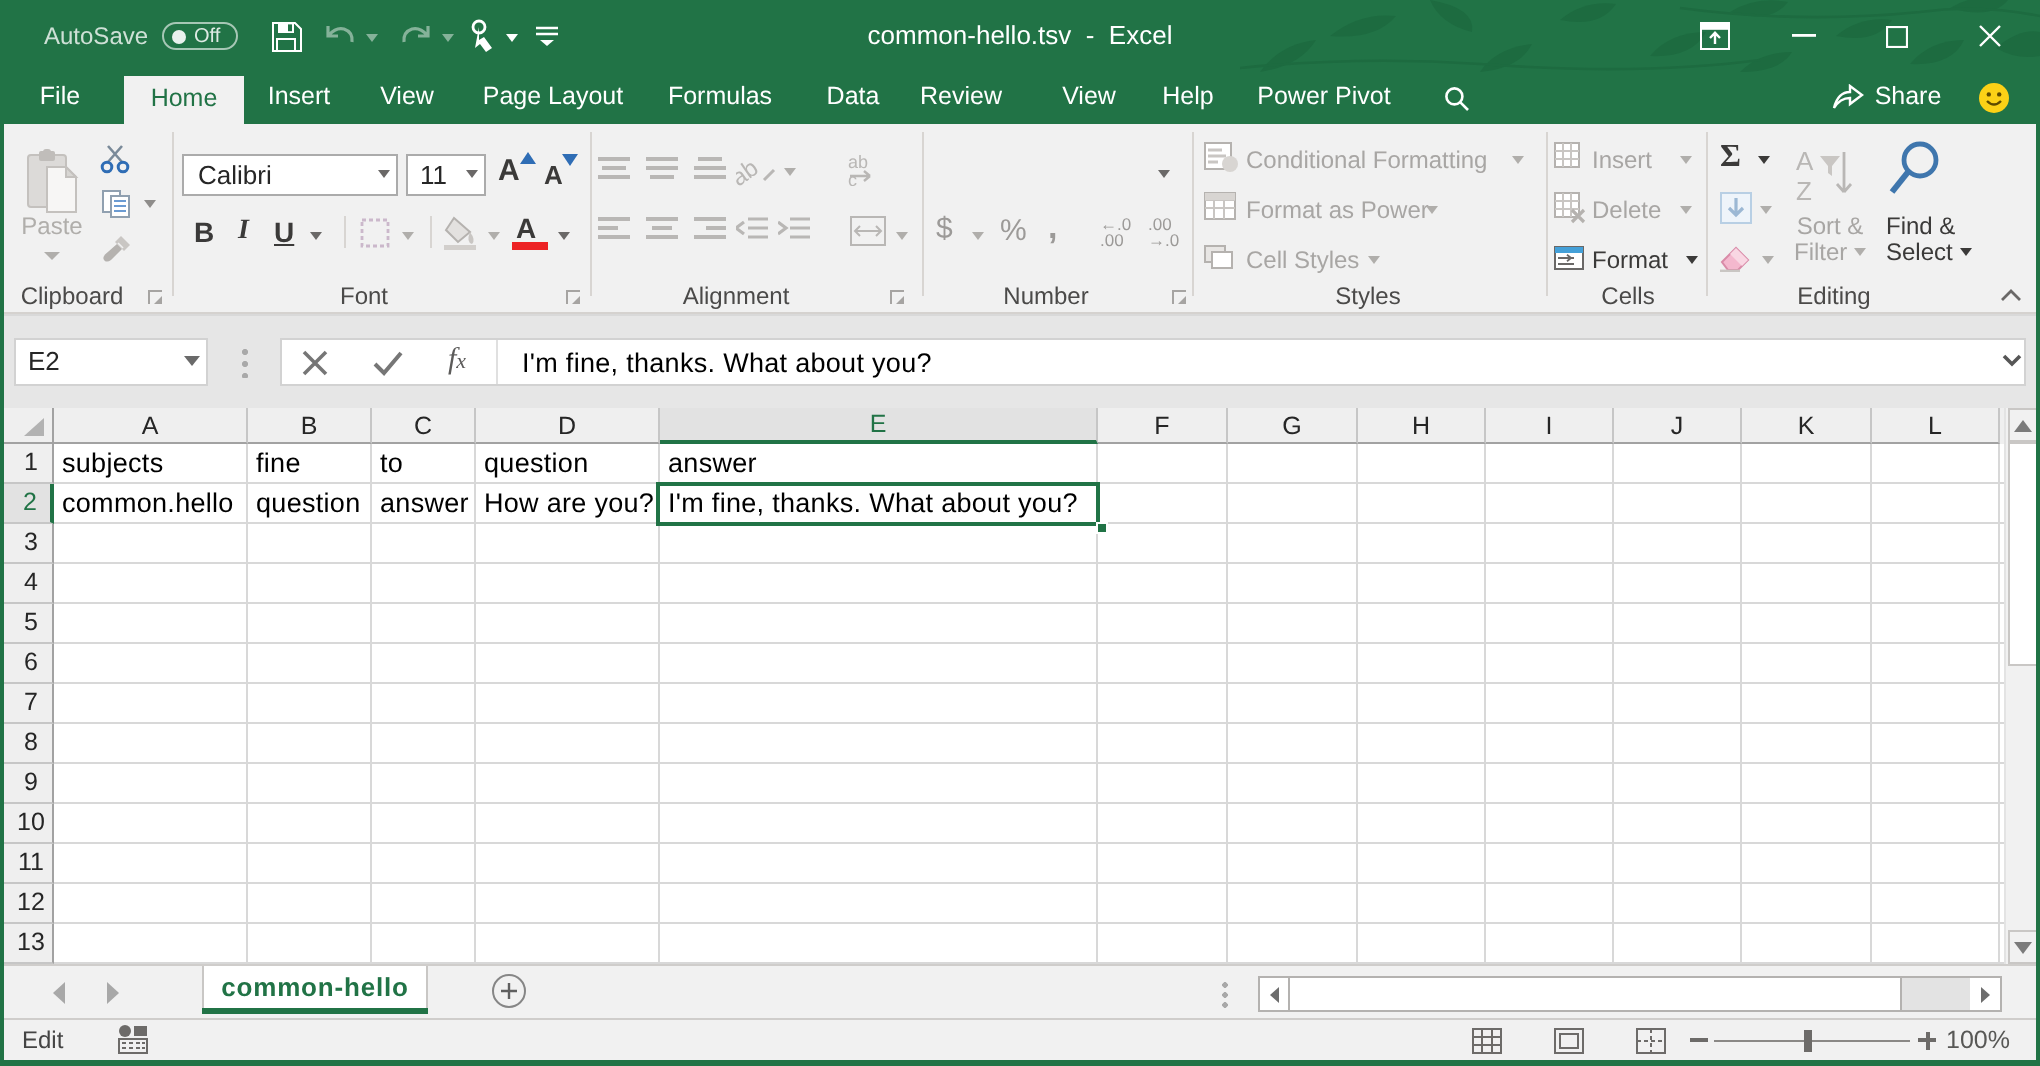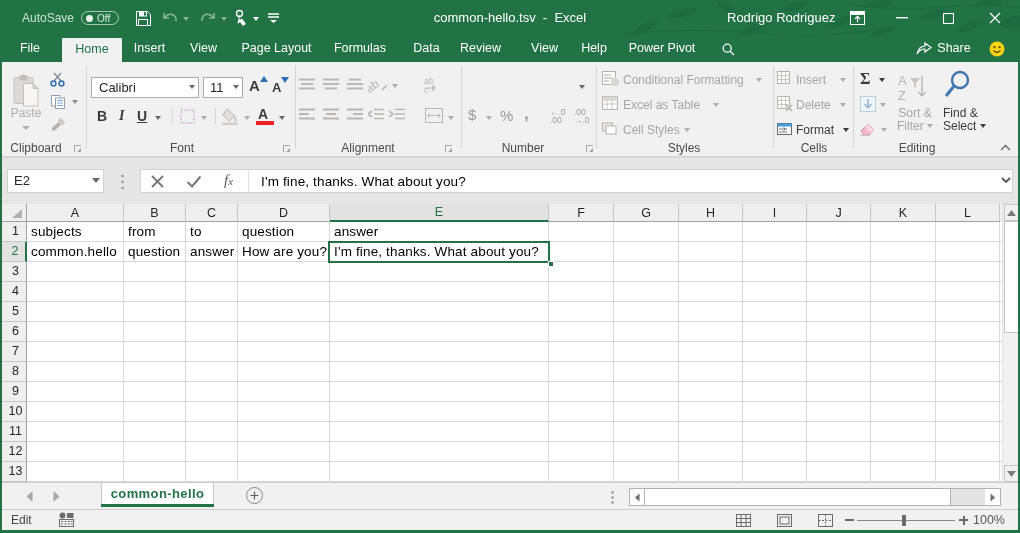--- a/index.html
+++ b/index.html
@@ -104,21 +104,20 @@
   </svg>
   <svg class="abs" style="left:253px;top:17px;" width="7" height="5">
       <path d="M0,0 L6,0 L3,4 Z" fill="#fff"></path>
     </svg>
 
   <svg class="abs" style="left:268px;top:13px;" width="11" height="10" viewBox="0 0 11 10">
     <path d="M0,1 H11 M0,4 H11" stroke="#fff" stroke-width="1.3"></path>
     <path d="M2,7 L9,7 L5.5,10 Z" fill="#fff"></path>
   </svg>
   <div id="title" class="abs">common-hello.tsv&nbsp; -&nbsp; Excel</div>
-  <div id="user" class="abs" style="left:727px;right:auto;">Rodrigo Rodriguez</div>
 
   <svg class="abs" style="left:850px;top:11px;" width="15" height="14" viewBox="0 0 15 14">
     <rect x="0.5" y="0.5" width="14" height="13" fill="none" stroke="#fff"></rect>
     <rect x="0.5" y="0.5" width="14" height="3.4" fill="#fff"></rect>
     <path d="M7.5,11 L7.5,6 M5,8 L7.5,5.4 L10,8" stroke="#fff" stroke-width="1.2" fill="none"></path>
   </svg>
 
   <svg class="abs" style="left:896px;top:17px;" width="12" height="2">
       <rect width="12" height="1.4" fill="#fff"></rect>
     </svg>
@@ -291,21 +290,21 @@
     <path d="M2,4 h7 M2,7 h9 M2,10 h5" stroke="#c9c6c3" stroke-width="1.6"></path>
     <circle cx="13" cy="11" r="4" fill="#d8d5d2"></circle>
   </svg>
   <div class="abs rtx" style="left:623px;top:11px;">Conditional Formatting</div>
   <div class="abs" style="left:756px;top:16px;width:0;height:0;border-left:3.5px solid transparent;border-right:3.5px solid transparent;border-top:4px solid #b0aeab;"></div>
   <svg class="abs" style="left:602px;top:34px;" width="17" height="16" viewBox="0 0 17 16">
     <rect x="0.5" y="0.5" width="15" height="13" fill="#fff" stroke="#b5b2af"></rect>
     <path d="M0.5,4 h15 M0.5,8 h15 M5,0.5 v13 M10,0.5 v13" stroke="#c9c6c3"></path>
     <rect x="0.5" y="0.5" width="15" height="3.5" fill="#d8d5d2"></rect>
   </svg>
-  <div class="abs rtx" style="left:623px;top:36px;">Excel as Table</div>
+  <div class="abs rtx" style="left:623px;top:36px;">Format as Power</div>
   <div class="abs" style="left:713px;top:41px;width:0;height:0;border-left:3.5px solid transparent;border-right:3.5px solid transparent;border-top:4px solid #b0aeab;"></div>
   <svg class="abs" style="left:602px;top:59px;" width="17" height="16" viewBox="0 0 17 16">
     <rect x="0.5" y="2" width="10" height="8" fill="#e8e6e4" stroke="#b5b2af"></rect>
     <rect x="4" y="5" width="10" height="8" fill="#fff" stroke="#b5b2af"></rect>
   </svg>
   <div class="abs rtx" style="left:623px;top:61px;">Cell Styles</div>
   <div class="abs" style="left:684px;top:66px;width:0;height:0;border-left:3.5px solid transparent;border-right:3.5px solid transparent;border-top:4px solid #b0aeab;"></div>
 
   <svg class="abs" style="left:777px;top:9px;" width="17" height="16" viewBox="0 0 17 16">
     <rect x="0.5" y="0.5" width="12" height="12" fill="#fff" stroke="#b5b2af"></rect>
@@ -422,21 +421,21 @@
   <div class="gv" style="left:546px;"></div>
   <div class="gv" style="left:611px;"></div>
   <div class="gv" style="left:676px;"></div>
   <div class="gv" style="left:740px;"></div>
   <div class="gv" style="left:804px;"></div>
   <div class="gv" style="left:868px;"></div>
   <div class="gv" style="left:933px;"></div>
   <div class="gv" style="left:997px;"></div>
 
   <div class="cell" style="left:25px;top:18px;">subjects</div>
-  <div class="cell" style="left:122px;top:18px;">from</div>
+  <div class="cell" style="left:122px;top:18px;">fine</div>
   <div class="cell" style="left:184px;top:18px;">to</div>
   <div class="cell" style="left:236px;top:18px;">question</div>
   <div class="cell" style="left:328px;top:18px;">answer</div>
   <div class="cell" style="left:25px;top:38px;">common.hello</div>
   <div class="cell" style="left:122px;top:38px;">question</div>
   <div class="cell" style="left:184px;top:38px;">answer</div>
   <div class="cell" style="left:236px;top:38px;">How are you?</div>
   <div class="cell" style="left:328px;top:38px;">I'm fine, thanks. What about you?</div>
 
   <div class="abs" style="left:326px;top:37px;width:222px;height:22px;border:2px solid #217346;background:transparent;"></div>

